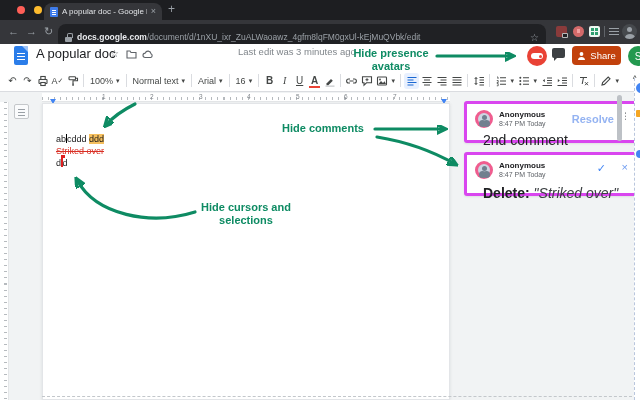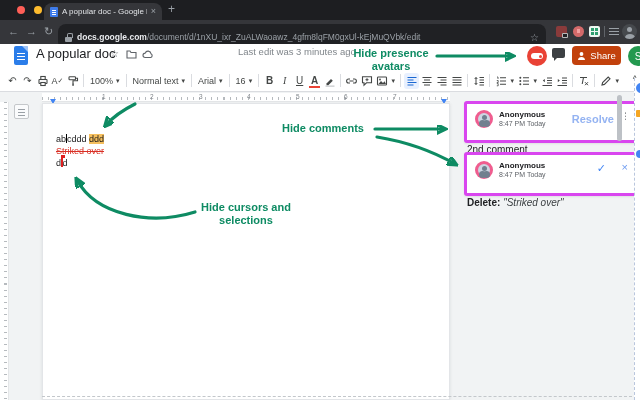--- a/index.html
+++ b/index.html
@@ -98,21 +98,21 @@
   .ccard { position:absolute; left:464px; width:177px; background:#fff; border:3px solid #d946ef; border-radius:3px; box-shadow:0 1px 2px rgba(60,64,67,.1); }
   .ccard.c1 { top:101px; height:42px; }
   .ccard.c2 { top:152px; height:44px; }
   .cavatar { position:absolute; left:8px; top:6px; width:18px; height:18px; border-radius:50%; background:#ef5d8f; }
   .cavatar::before { content:""; position:absolute; left:3px; top:3px; width:12px; height:12px; border-radius:50%; background:#ccd6e2; }
   .cavatar::after { content:""; position:absolute; left:6.5px; top:5px; width:5px; height:5px; border-radius:50%; background:#70808f; box-shadow:-2px 6px 0 1px #70808f, 2px 6px 0 1px #70808f; }
   .cauthor { position:absolute; left:32px; top:6px; font-size:8px; font-weight:700; color:#202124; }
   .ctime { position:absolute; left:32px; top:16px; font-size:7px; color:#5f6368; }
   .cresolve { position:absolute; right:24px; top:9px; font-size:11px; font-weight:700; color:#94b3f2; }
   .cdots { position:absolute; right:8px; top:7px; font-size:9px; color:#5f6368; }
-  .cbody { position:absolute; left:0; top:28px; font-size:10px; color:#202124; white-space:nowrap;margin-top:12px; }
+  .cbody { position:absolute; left:16px; top:28px; font-size:14px; color:#202124; white-space:nowrap; }
   .ccheck { position:absolute; right:32px; top:7px; font-size:11px; color:#4285f4; }
   .cclose { position:absolute; right:10px; top:6px; font-size:11px; color:#6f9cf0; }
   .cbody2 { top:30px; }
   .cbody2 .lbl { font-weight:700; }
   .cbody2 .quote { font-style:italic; color:#3c4043; }
 
   .scrollbar { position:absolute; left:617px; top:95px; width:5px; height:46px; border-radius:3px; background:#bdc1c6; }
   .side-strip { position:absolute; left:634px; top:78px; width:6px; bottom:0; background:#fff; border-left:1px dashed #b9c6dd; }
   .ss-ico { position:absolute; }
   .ss-blue1 { left:636px; top:83px; width:10px; height:10px; border-radius:50%; background:#4285f4; }

